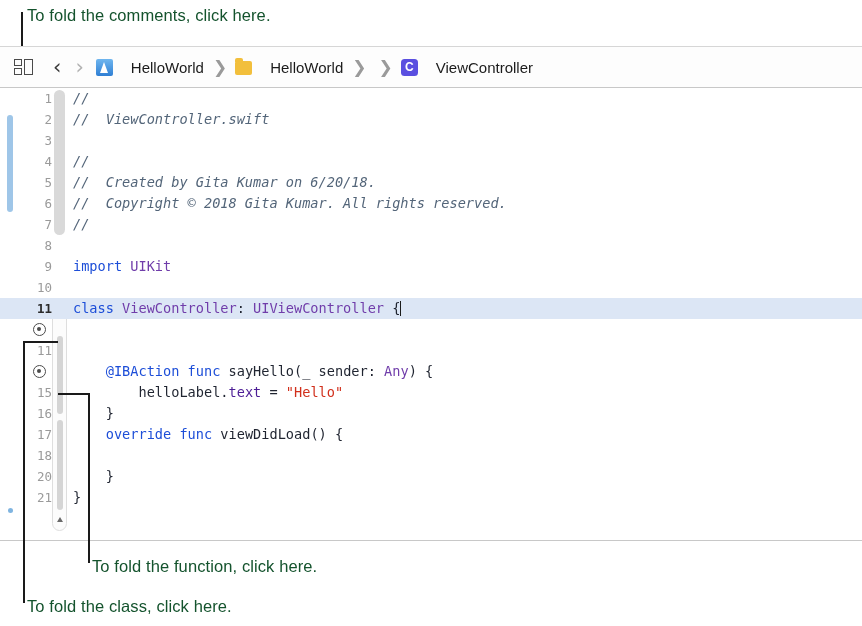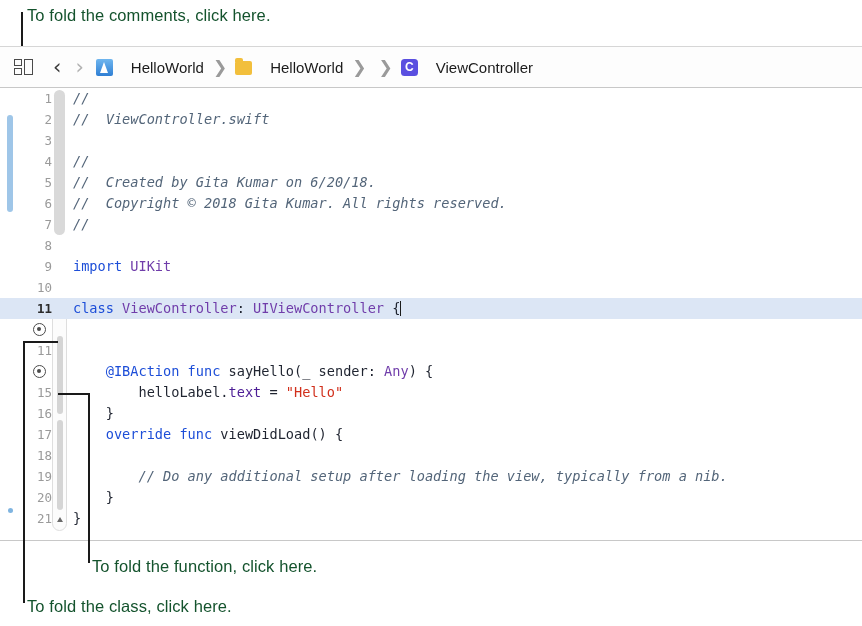--- a/index.html
+++ b/index.html
@@ -346,21 +346,20 @@
       <div class="code-line"><span class="gutter">9</span><span class="txt"><span class="kw">import</span><span class="pln"> </span><span class="typ">UIKit</span></span></div>
       <div class="code-line"><span class="gutter">10</span><span class="txt"></span></div>
       <div class="code-line sel"><span class="gutter">11</span><span class="txt"><span class="kw">class</span><span class="pln"> </span><span class="typ">ViewController</span><span class="pln">: </span><span class="typ">UIViewController</span><span class="pln"> {</span><span class="cursor"></span></span></div>
       <div class="code-line"><span class="marker"></span></div>
       <div class="code-line"><span class="gutter">11</span><span class="txt"></span></div>
       <div class="code-line"><span class="marker"></span><span class="txt">    <span class="kw">@IBAction</span><span class="pln"> </span><span class="kw">func</span><span class="pln"> </span><span class="pln">sayHello</span><span class="pln">(</span><span class="pln">_</span><span class="pln"> </span><span class="pln">sender</span><span class="pln">: </span><span class="typ">Any</span><span class="pln">) {</span></span></div>
       <div class="code-line"><span class="gutter">15</span><span class="txt">        <span class="pln">helloLabel</span><span class="pln">.</span><span class="prop">text</span><span class="pln"> = </span><span class="str">"Hello"</span></span></div>
       <div class="code-line"><span class="gutter">16</span><span class="txt">    <span class="pln">}</span></span></div>
       <div class="code-line"><span class="gutter">17</span><span class="txt">    <span class="kw">override</span><span class="pln"> </span><span class="kw">func</span><span class="pln"> </span><span class="pln">viewDidLoad</span><span class="pln">() {</span></span></div>
       <div class="code-line"><span class="gutter">18</span></div>
-      <div class="code-line"><span class="gutter">19</span><span class="txt">        <span class="com">// Do any additional setup after loading the view, typically from a nib.</span></span></div>
       <div class="code-line"><span class="gutter">20</span><span class="txt">    <span class="pln">}</span></span></div>
       <div class="code-line"><span class="gutter">21</span><span class="txt"><span class="pln">}</span></span></div>
     </div>
 </div>
 
 <div class="leader h" style="left:58px; top:393px; width:32px;"></div>
 <div class="leader v" style="left:88px; top:393px; height:170px;"></div>
 <div class="callout" id="callout-function">To fold the function, click here.</div>
 
 <div class="leader h" style="left:23px; top:341px; width:35px;"></div>

